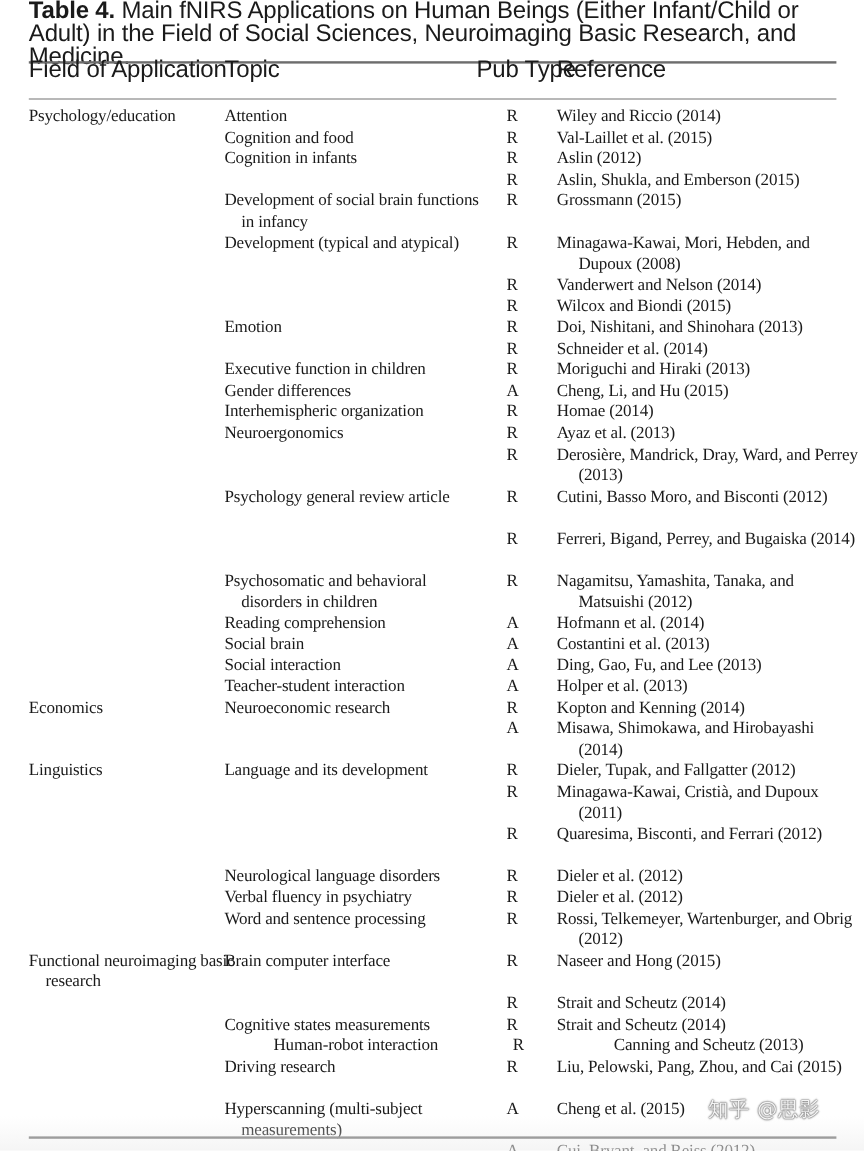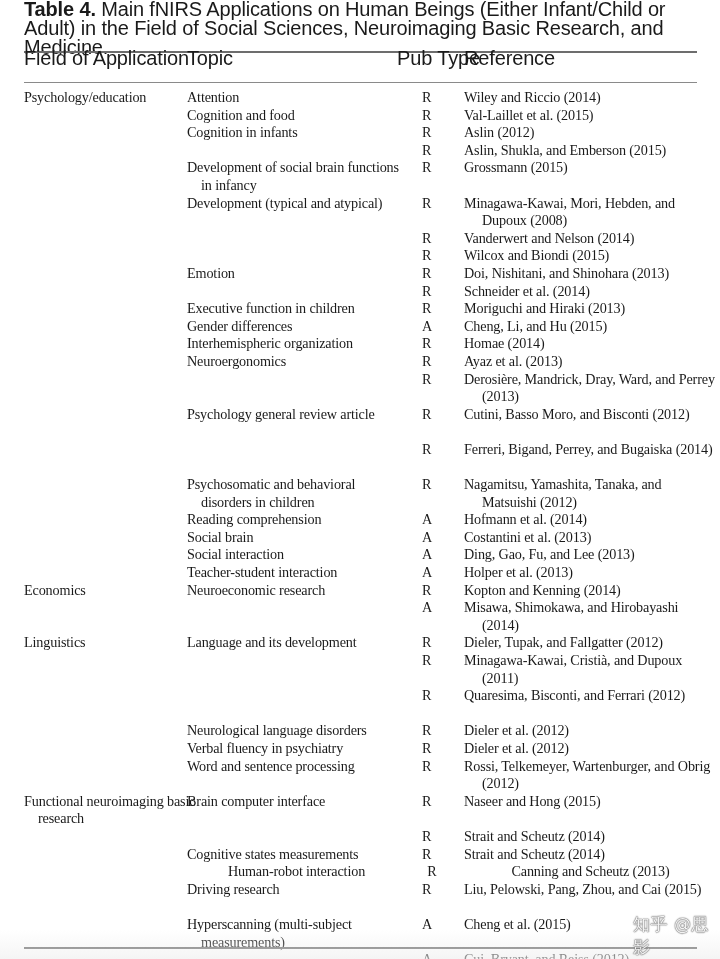--- a/index.html
+++ b/index.html
@@ -39,21 +39,20 @@
   .row .c-ref { left: 464px; width: 235px; }
   .hang { padding-left: 14px; text-indent: -14px; }
   .hang-ref { padding-left: 18px; text-indent: -18px; }
 
   .watermark {
     position: absolute; left: 590px; top: 913px;
     font-family: "DejaVu Sans", sans-serif;
     font-size: 17px; color: rgba(255,255,255,0.92);
     text-shadow: 0 0 1px #666, 0 0 1px #666, 0 0 2px #888;
     letter-spacing: 0.5px;
-    margin-left: 43px;
   }
   .fade {
     position: absolute; left: 0; top: 930px; width: 720px; height: 29px;
     background: linear-gradient(to bottom, rgba(240,240,240,0) 0%, rgba(238,238,238,0.6) 100%);
     pointer-events: none;
   }
 </style>
 </head>
 <body>
 

